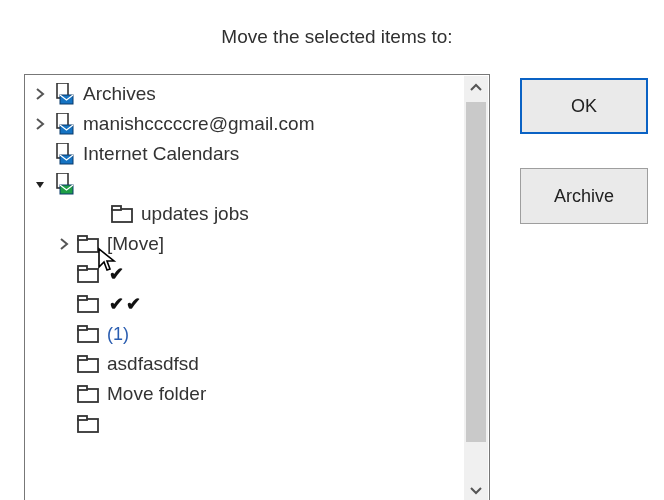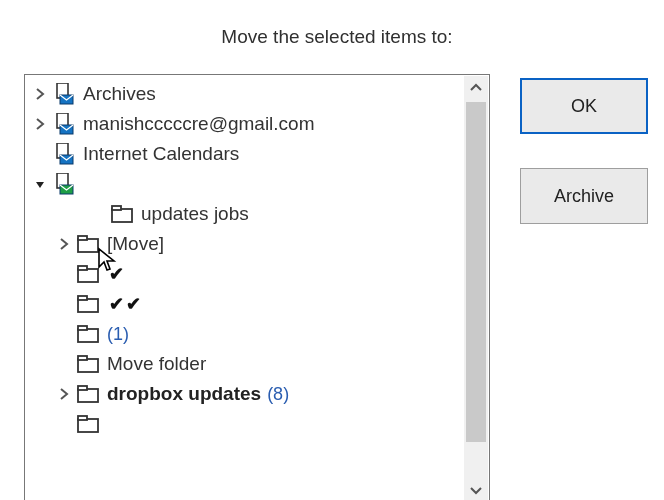--- a/index.html
+++ b/index.html
@@ -299,37 +299,32 @@
           </div>
           <div class="row">
             <span class="indent i1"></span>
             <span class="caret none"></span>
             <span class="icon">
               <svg width="22" height="18" viewBox="0 0 22 18">
                 <rect x="1" y="4" width="20" height="13" fill="#fff" stroke="#333" stroke-width="1.8"></rect>
                 <rect x="1" y="1" width="9" height="4" fill="#fff" stroke="#333" stroke-width="1.8"></rect>
               </svg>
             </span>
+            <span class="label">asdfasdfsd</span>
+          </div>
+          <div class="row">
+            <span class="indent i1"></span>
+            <span class="caret none"></span>
+            <span class="icon">
+              <svg width="22" height="18" viewBox="0 0 22 18">
+                <rect x="1" y="4" width="20" height="13" fill="#fff" stroke="#333" stroke-width="1.8"></rect>
+                <rect x="1" y="1" width="9" height="4" fill="#fff" stroke="#333" stroke-width="1.8"></rect>
+              </svg>
+            </span>
             <span class="label">Move folder</span>
-          </div>
-          <div class="row">
-            <span class="indent i1"></span>
-            <span class="caret closed">
-              <svg width="12" height="12" viewBox="0 0 12 12">
-                <path d="M3 1 L9 6 L3 11" fill="none" stroke="#555" stroke-width="2"></path>
-              </svg>
-            </span>
-            <span class="icon">
-              <svg width="22" height="18" viewBox="0 0 22 18">
-                <rect x="1" y="4" width="20" height="13" fill="#fff" stroke="#333" stroke-width="1.8"></rect>
-                <rect x="1" y="1" width="9" height="4" fill="#fff" stroke="#333" stroke-width="1.8"></rect>
-              </svg>
-            </span>
-            <span class="label bold">dropbox updates</span>
-            <span class="count">(8)</span>
           </div>
           <div class="row">
             <span class="indent i1"></span>
             <span class="caret none"></span>
             <span class="icon">
               <svg width="22" height="18" viewBox="0 0 22 18">
                 <rect x="1" y="4" width="20" height="13" fill="#fff" stroke="#333" stroke-width="1.8"></rect>
                 <rect x="1" y="1" width="9" height="4" fill="#fff" stroke="#333" stroke-width="1.8"></rect>
               </svg>
             </span>

